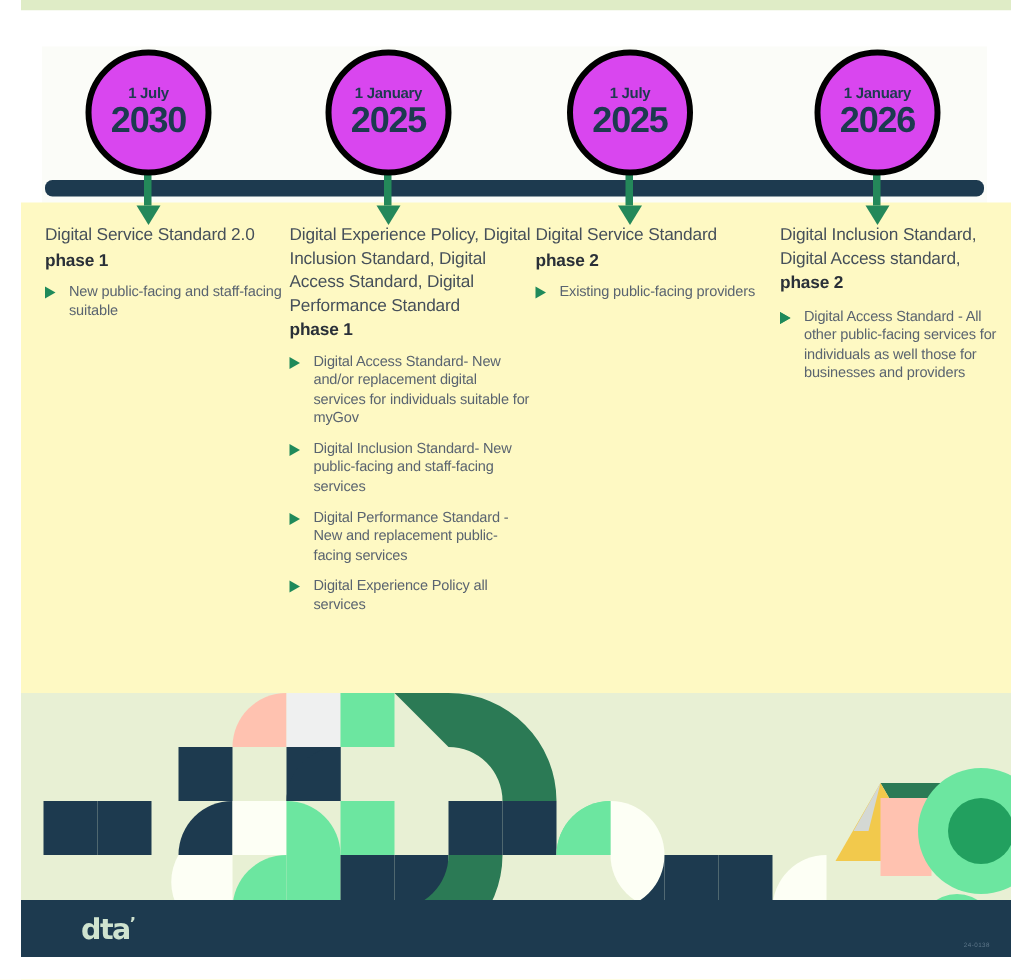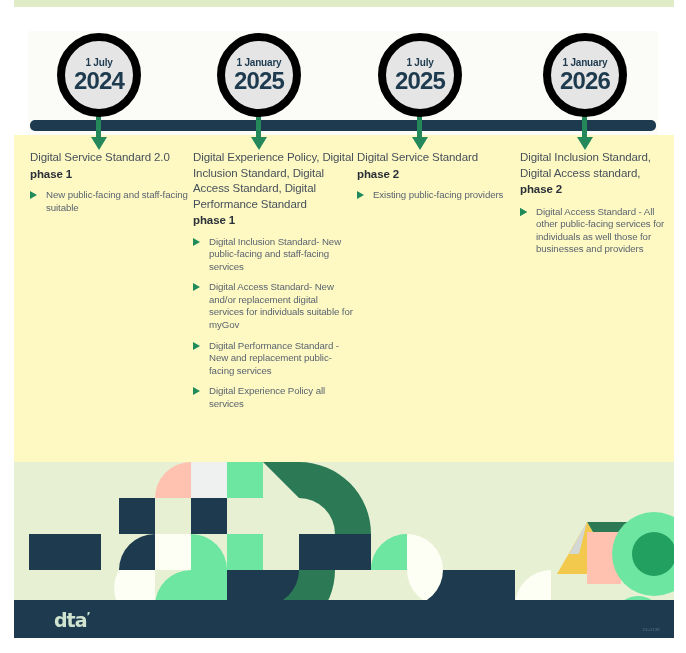--- a/index.html
+++ b/index.html
@@ -21,21 +21,21 @@
 
   
   .panel{position:absolute;left:14px;top:135px;width:660px;height:653px;background:#fef9c3;overflow:hidden;}
 
   
   .timeline-bar{position:absolute;left:30px;top:120px;width:626px;height:11px;background:#1d3a4f;border-radius:5px;}
 
   
   .date-circle{
     position:absolute;width:84px;height:84px;border-radius:50%;
-    background:#e5e5e5;border:8px solid #000000;
+    background:#d946ef;border:4px solid #000000;
     box-sizing:border-box;
     display:flex;flex-direction:column;align-items:center;justify-content:center;
     color:#1d3a4f;z-index:6;
   }
   .date-day{font-size:10px;font-weight:bold;letter-spacing:-0.2px;line-height:12px;}
   .date-year{font-size:24px;font-weight:bold;letter-spacing:-0.8px;line-height:25px;margin-top:-1px;}
 
   
   .arrow{position:absolute;z-index:5;}
   .arrow .stem{position:absolute;left:5px;top:0;width:5px;background:#24885a;}
@@ -176,25 +176,25 @@
         </li>
       </ul>
     </div>
 
     <div class="col" style="left:179px;width:162px;top:15px;">
       <h3>Digital Experience Policy, Digital Inclusion Standard, Digital Access Standard, Digital Performance Standard</h3>
       <span class="phase">phase 1</span>
       <ul class="bul">
         <li>
           <span class="tri"></span>
+          <span>Digital Access Standard- New and/or replacement digital services for individuals suitable for myGov</span>
+        </li>
+        <li>
+          <span class="tri"></span>
           <span>Digital Inclusion Standard- New public-facing and staff-facing services</span>
-        </li>
-        <li>
-          <span class="tri"></span>
-          <span>Digital Access Standard- New and/or replacement digital services for individuals suitable for myGov</span>
         </li>
         <li>
           <span class="tri"></span>
           <span>Digital Performance Standard - New and replacement public-facing services</span>
         </li>
         <li>
           <span class="tri"></span>
           <span>Digital Experience Policy all services</span>
         </li>
       </ul>
@@ -241,21 +241,21 @@
   </div>
   <div class="arrow" style="left:577px;top:104px;width:16px;height:46px;">
     <div class="stem" style="height:33px;"></div>
     <div class="head" style="top:33px;"></div>
   </div>
 
   <div class="timeline-bar"></div>
 
   <div class="date-circle" style="left:57px;top:33px;">
     <span class="date-day">1 July</span>
-    <span class="date-year">2024</span>
+    <span class="date-year">2030</span>
   </div>
   <div class="date-circle" style="left:217px;top:33px;">
     <span class="date-day">1 January</span>
     <span class="date-year">2025</span>
   </div>
   <div class="date-circle" style="left:378px;top:33px;">
     <span class="date-day">1 July</span>
     <span class="date-year">2025</span>
   </div>
   <div class="date-circle" style="left:543px;top:33px;">

